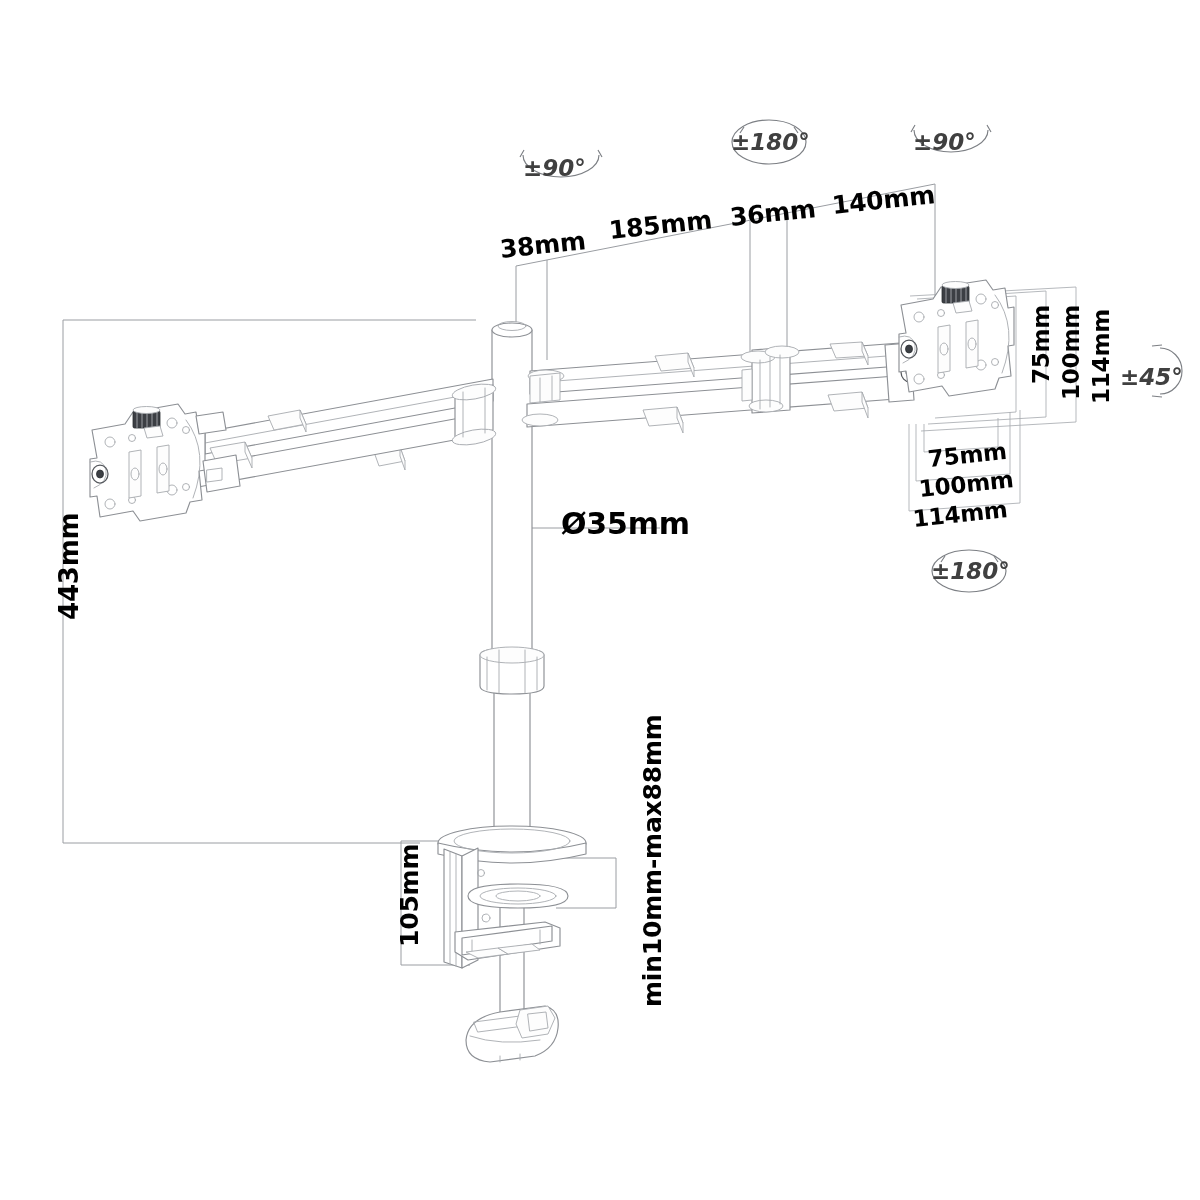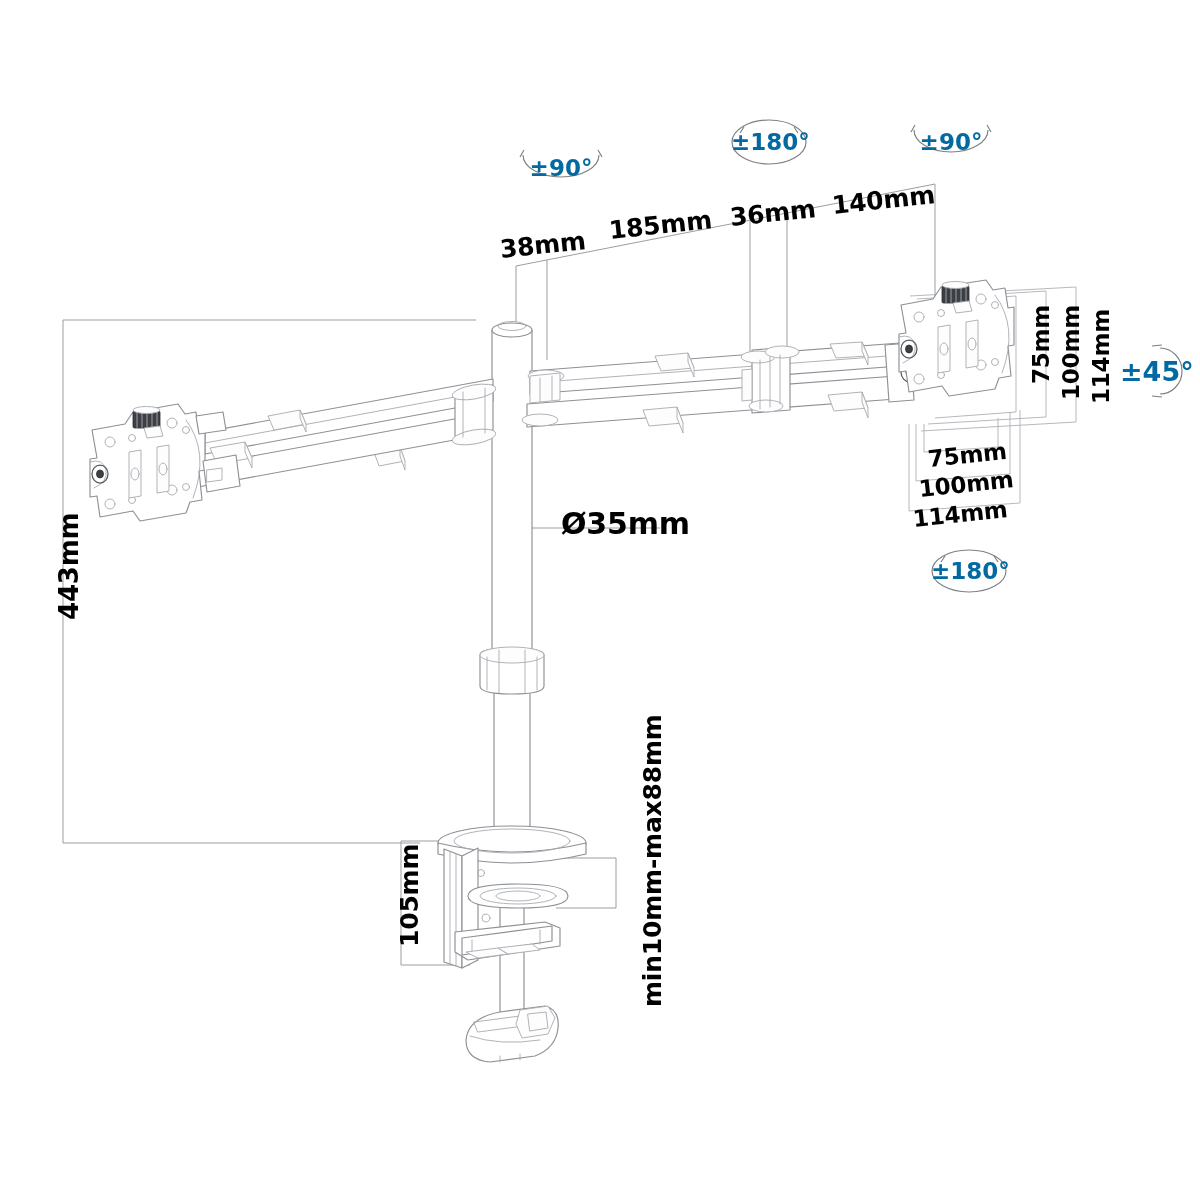--- a/index.html
+++ b/index.html
@@ -38,24 +38,25 @@
     transform-origin: 0 0;
   }
   .slant {
     transform: rotate(-6deg);
     transform-origin: 0 50%;
   }
   .badge {
     position: absolute;
     font-family: "DejaVu Sans", sans-serif;
     font-weight: bold;
-    color: #0369a1;
+    color: #404040;
     white-space: nowrap;
     line-height: 1;
-    text-align: center;
+    text-align: left;
+    font-style: italic;
   }
 </style>
 </head>
 <body>
 
 <div id="stage">
 
   <svg id="drawing" viewBox="0 0 1200 1200">
     <defs>
       <style>
@@ -356,17 +357,17 @@
   <div class="dim-label slant" style="left:919px; top:478px; font-size:23px;">100mm</div>
 
   <div class="dim-label slant" style="left:913px; top:508px; font-size:23px;">114mm</div>
 
   <div class="badge" style="left:523px; top:157px; width:76px; font-size:23px;">±90°</div>
 
   <div class="badge" style="left:731px; top:131px; width:76px; font-size:23px;">±180°</div>
 
   <div class="badge" style="left:913px; top:131px; width:76px; font-size:23px;">±90°</div>
 
-  <div class="badge" style="left:1120px; top:358px; width:60px; font-size:27px;">±45°</div>
+  <div class="badge" style="left:1120px; top:366px; width:60px; font-size:23px;">±45°</div>
 
   <div class="badge" style="left:931px; top:560px; width:76px; font-size:23px;">±180°</div>
 
 </div>
 
 </body></html>

